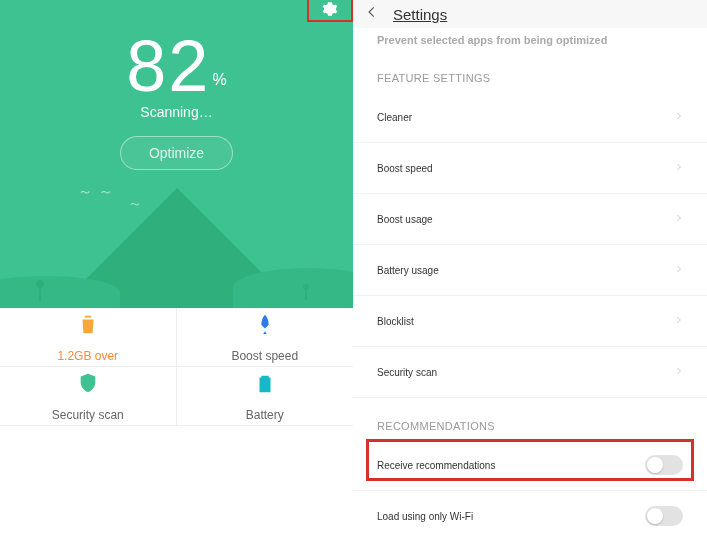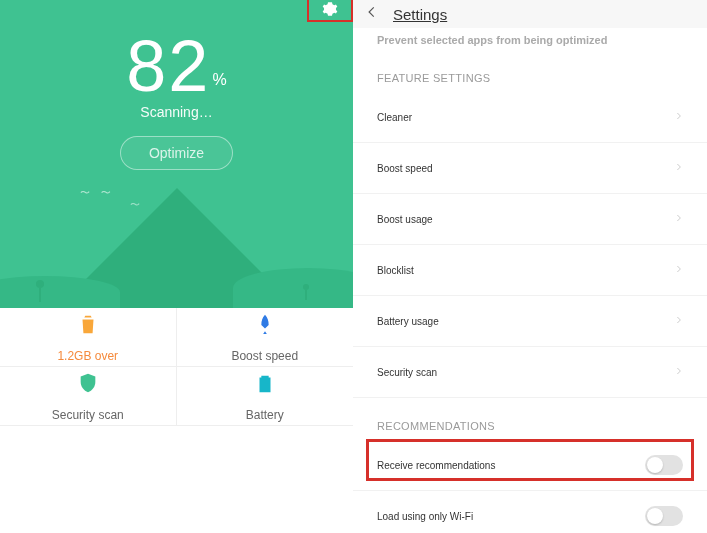--- a/index.html
+++ b/index.html
@@ -173,27 +173,27 @@
               <polyline points="9 4 17 12 9 20"></polyline>
             </svg></span>
       </div>
       <div class="row">
         <span>Boost usage</span>
         <span class="chev"><svg viewBox="0 0 24 24">
               <polyline points="9 4 17 12 9 20"></polyline>
             </svg></span>
       </div>
       <div class="row">
+        <span>Battery usage</span>
+        <span class="chev"><svg viewBox="0 0 24 24">
+              <polyline points="9 4 17 12 9 20"></polyline>
+            </svg></span>
+      </div>
+      <div class="row">
         <span>Blocklist</span>
-        <span class="chev"><svg viewBox="0 0 24 24">
-              <polyline points="9 4 17 12 9 20"></polyline>
-            </svg></span>
-      </div>
-      <div class="row">
-        <span>Battery usage</span>
         <span class="chev"><svg viewBox="0 0 24 24">
               <polyline points="9 4 17 12 9 20"></polyline>
             </svg></span>
       </div>
       <div class="row">
         <span>Security scan</span>
         <span class="chev"><svg viewBox="0 0 24 24">
               <polyline points="9 4 17 12 9 20"></polyline>
             </svg></span>
       </div>

